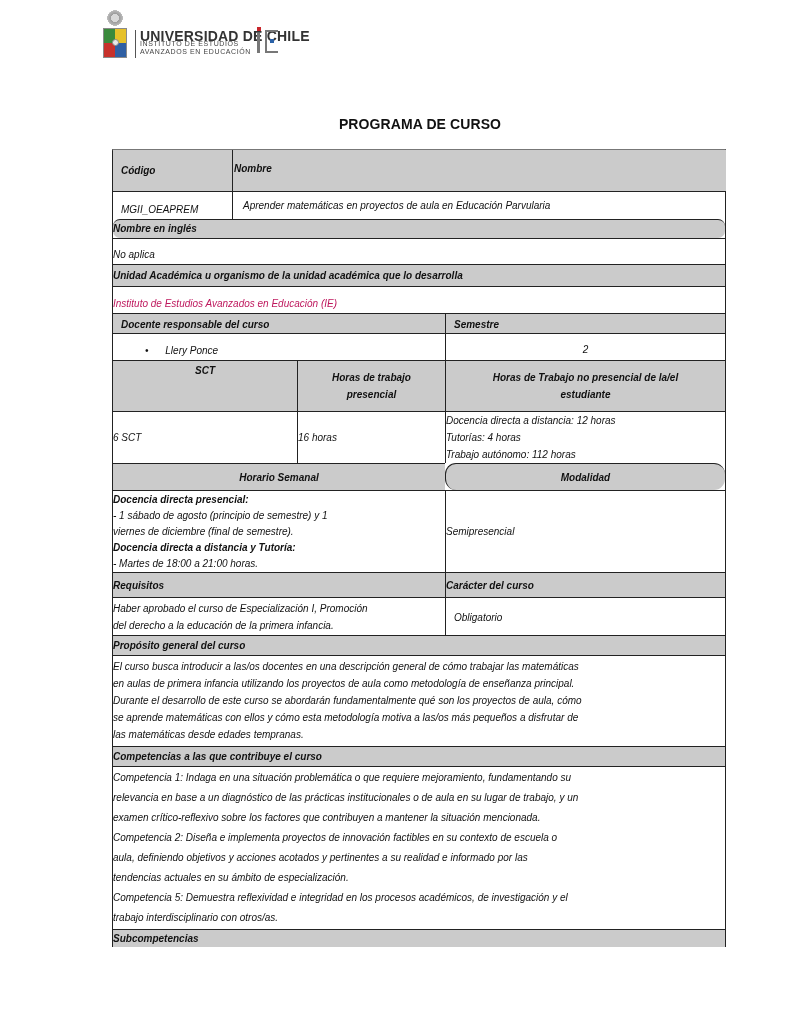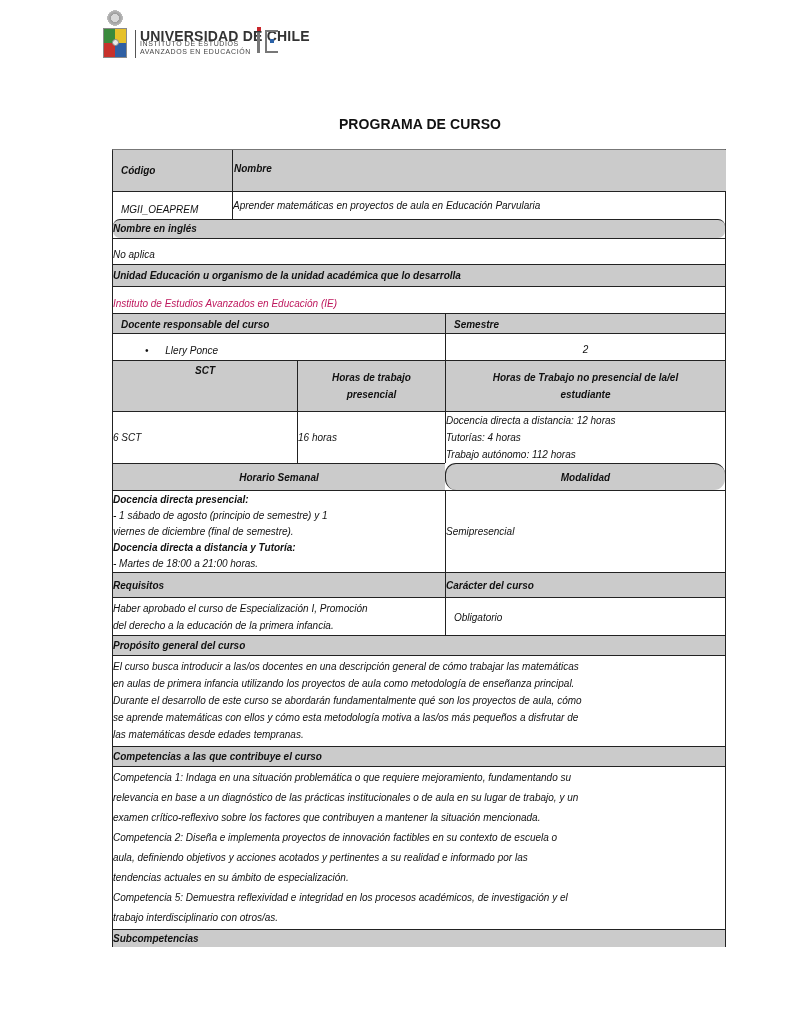--- a/index.html
+++ b/index.html
@@ -68,26 +68,26 @@
 </div>
 
 <div class="doc-title">PROGRAMA DE CURSO</div>
 
 <div class="tbl">
 
   <div class="cell hdr" style="left:0;top:-1px;width:119px;height:41px;border-top:none;padding:12px 0 0 8px;">Código</div>
   <div class="cell hdr vl" style="left:119px;top:-1px;width:494px;height:41px;border-top:none;padding:10px 0 0 1px;">Nombre</div>
 
   <div class="cell" style="left:0;top:40px;width:119px;height:28px;padding:9px 0 0 8px;">MGII_OEAPREM</div>
-  <div class="cell vl" style="left:119px;top:40px;width:494px;height:28px;padding:5px 0 0 0;">Aprender matemáticas en proyectos de aula en Educación Parvularia</div>
+  <div class="cell vl" style="left:119px;top:40px;width:494px;height:28px;padding:5px 0 0 10px;">Aprender matemáticas en proyectos de aula en Educación Parvularia</div>
 
   <div class="cell hdr pad" style="left:0;top:68px;width:612px;height:19px;padding-left:0;border-radius:7px;">Nombre en inglés</div>
   <div class="cell" style="left:0;top:87px;width:612px;height:26px;padding-top:7px;">No aplica</div>
 
-  <div class="cell hdr" style="left:0;top:113px;width:612px;height:22px;padding-top:2px;">Unidad Educación u organismo de la unidad académica que lo desarrolla</div>
+  <div class="cell hdr" style="left:0;top:113px;width:612px;height:22px;padding-top:2px;">Unidad Académica u organismo de la unidad académica que lo desarrolla</div>
   <div class="cell" style="left:0;top:135px;width:612px;height:36px;padding-top:8px;color:#be185d;">Instituto de Estudios Avanzados en Educación (IE)</div>
 
   <div class="cell hdr" style="left:0;top:162px;width:332px;height:20px;padding:2px 0 0 8px;">Docente responsable del curso</div>
   <div class="cell hdr vl" style="left:332px;top:162px;width:280px;height:20px;padding:2px 0 0 8px;">Semestre</div>
 
   <div class="cell" style="left:0;top:182px;width:332px;height:27px;padding:8px 0 0 32px;">
     <span>•</span>
     <span style="margin-left:14px;">Llery Ponce</span>
   </div>
   <div class="cell vl center" style="left:332px;top:182px;width:280px;height:27px;padding-top:7px;">2</div>

